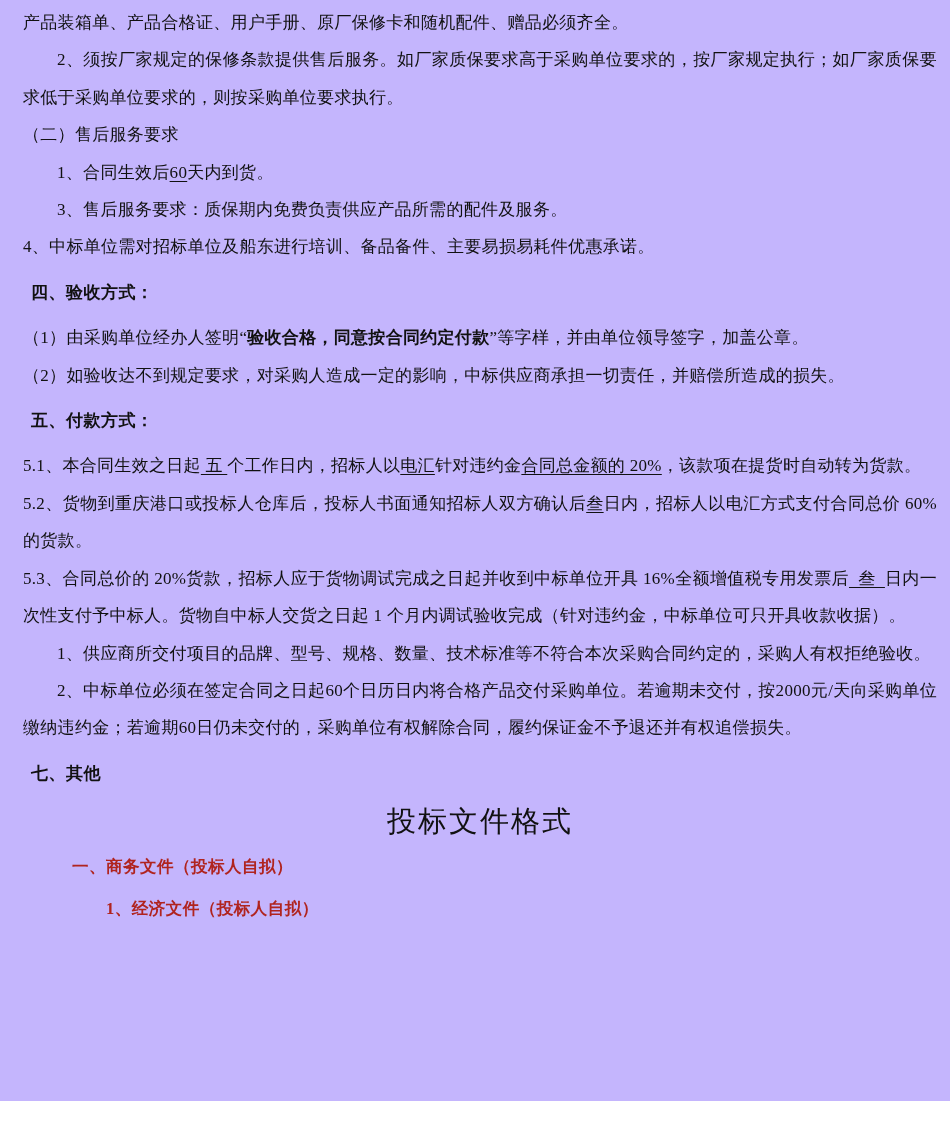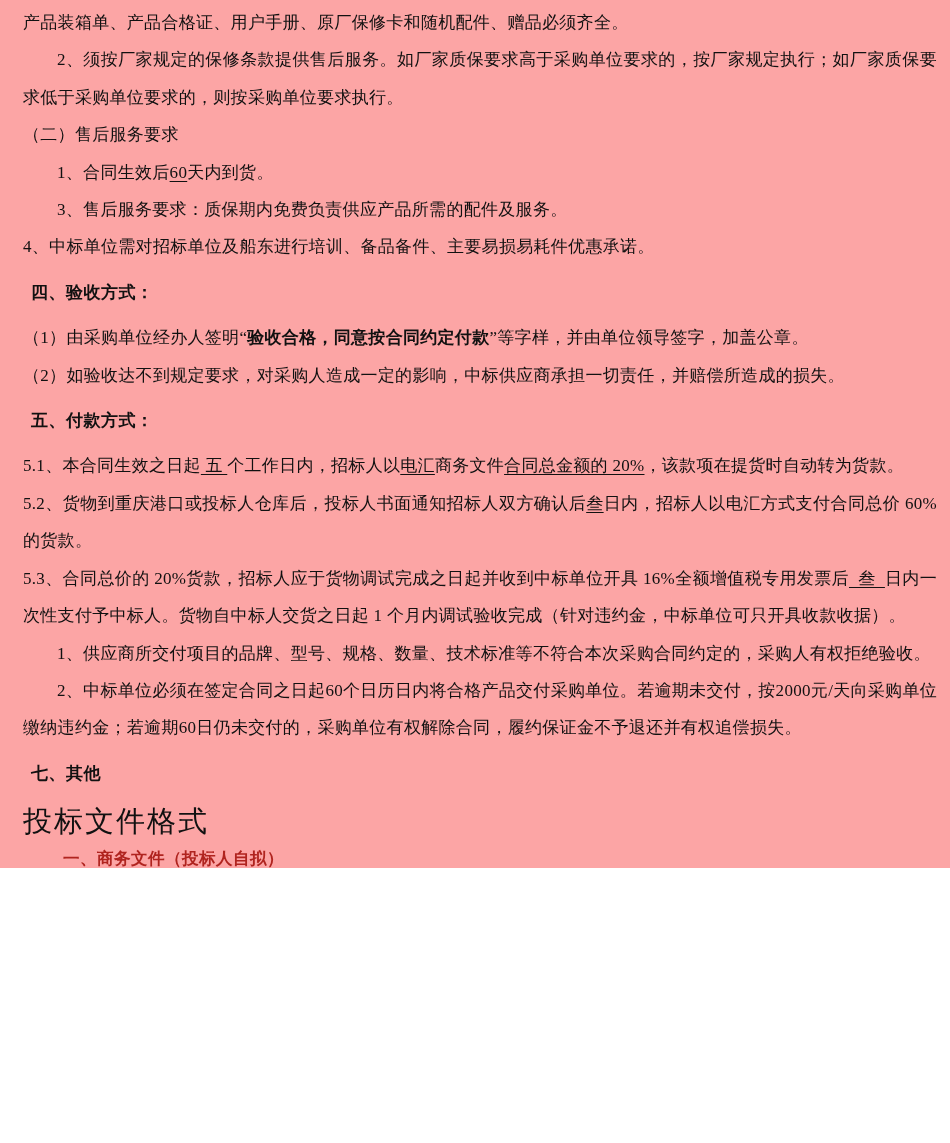--- a/index.html
+++ b/index.html
@@ -1,38 +1,38 @@
 <!DOCTYPE html>
 <html><head>
 <meta charset="utf-8">
 <style>
   html,body{margin:0;padding:0;background:#ffffff;}
   .page{
-    width:950px;height:868px;box-sizing:border-box;
-    padding:4px 13px 0 23px;background:#fca5a5;overflow:hidden;
+    width:950px;height:1101px;box-sizing:border-box;
+    padding:4px 13px 0 23px;background:#c4b5fd;overflow:hidden;
     font-family:"Liberation Serif","DejaVu Serif",serif;color:#111111;
   }
   p.body{
     margin:0;font-size:17px;line-height:37.4px;
     text-align:justify;letter-spacing:0.3px;
   }
   p.ind{text-indent:2em;}
   p.hd{
     margin:8px;font-family:"Liberation Sans","DejaVu Sans",sans-serif;
     font-weight:bold;font-size:17px;line-height:37.4px;letter-spacing:0.5px;
   }
   .u{text-decoration:underline;text-underline-offset:3px;}
   .b{font-weight:bold;}
   h1.fmt{
     margin:0;font-weight:400;font-size:29px;line-height:42px;
-    text-align:left;letter-spacing:2px;color:#111111;
+    text-align:center;letter-spacing:2px;color:#111111;
     font-family:"Liberation Serif","DejaVu Serif",serif;
   }
   p.red{
-    margin:0;color:#b0241f;font-family:Liberation Sans, sans-serif;
+    margin:9px;color:#b0241f;font-family:Liberation Serif, serif;
     font-weight:bold;font-size:16.5px;line-height:32.6px;letter-spacing:0.5px;
   }
   .lv1{padding-left:40px;}
   .lv2{padding-left:74px;}
 </style>
 </head>
 <body>
 
 <div class="page">
 
@@ -51,21 +51,21 @@
   <p class="body">4、中标单位需对招标单位及船东进行培训、备品备件、主要易损易耗件优惠承诺。</p>
 
   <p class="hd">四、验收方式：</p>
 
   <p class="body"><span>（1）由采购单位经办人签明“</span><span class="b">验收合格，同意按合同约定付款</span><span>”等字样，并由单位领导签字，加盖公章。</span></p>
 
   <p class="body">（2）如验收达不到规定要求，对采购人造成一定的影响，中标供应商承担一切责任，并赔偿所造成的损失。</p>
 
   <p class="hd">五、付款方式：</p>
 
-  <p class="body"><span>5.1、本合同生效之日起</span><span class="u">&nbsp;五&nbsp;</span><span>个工作日内，招标人以</span><span class="u">电汇</span><span>商务文件</span><span class="u">合同总金额的 20%</span><span>，该款项在提货时自动转为货款。</span></p>
+  <p class="body"><span>5.1、本合同生效之日起</span><span class="u">&nbsp;五&nbsp;</span><span>个工作日内，招标人以</span><span class="u">电汇</span><span>针对违约金</span><span class="u">合同总金额的 20%</span><span>，该款项在提货时自动转为货款。</span></p>
 
   <p class="body"><span>5.2、货物到重庆港口或投标人仓库后，投标人书面通知招标人双方确认后</span><span class="u">叁</span><span>日内，招标人以电汇方式支付合同总价 60%的货款。</span></p>
 
   <p class="body"><span>5.3、合同总价的 20%货款，招标人应于货物调试完成之日起并收到中标单位开具 16%全额增值税专用发票后</span><span class="u">&nbsp;&nbsp;叁&nbsp;&nbsp;</span><span>日内一次性支付予中标人。货物自中标人交货之日起 1 个月内调试验收完成（针对违约金，中标单位可只开具收款收据）。</span></p>
 
 
   <p class="body ind">1、供应商所交付项目的品牌、型号、规格、数量、技术标准等不符合本次采购合同约定的，采购人有权拒绝验收。</p>
 
   <p class="body ind">2、中标单位必须在签定合同之日起60个日历日内将合格产品交付采购单位。若逾期未交付，按2000元/天向采购单位缴纳违约金；若逾期60日仍未交付的，采购单位有权解除合同，履约保证金不予退还并有权追偿损失。</p>
 

